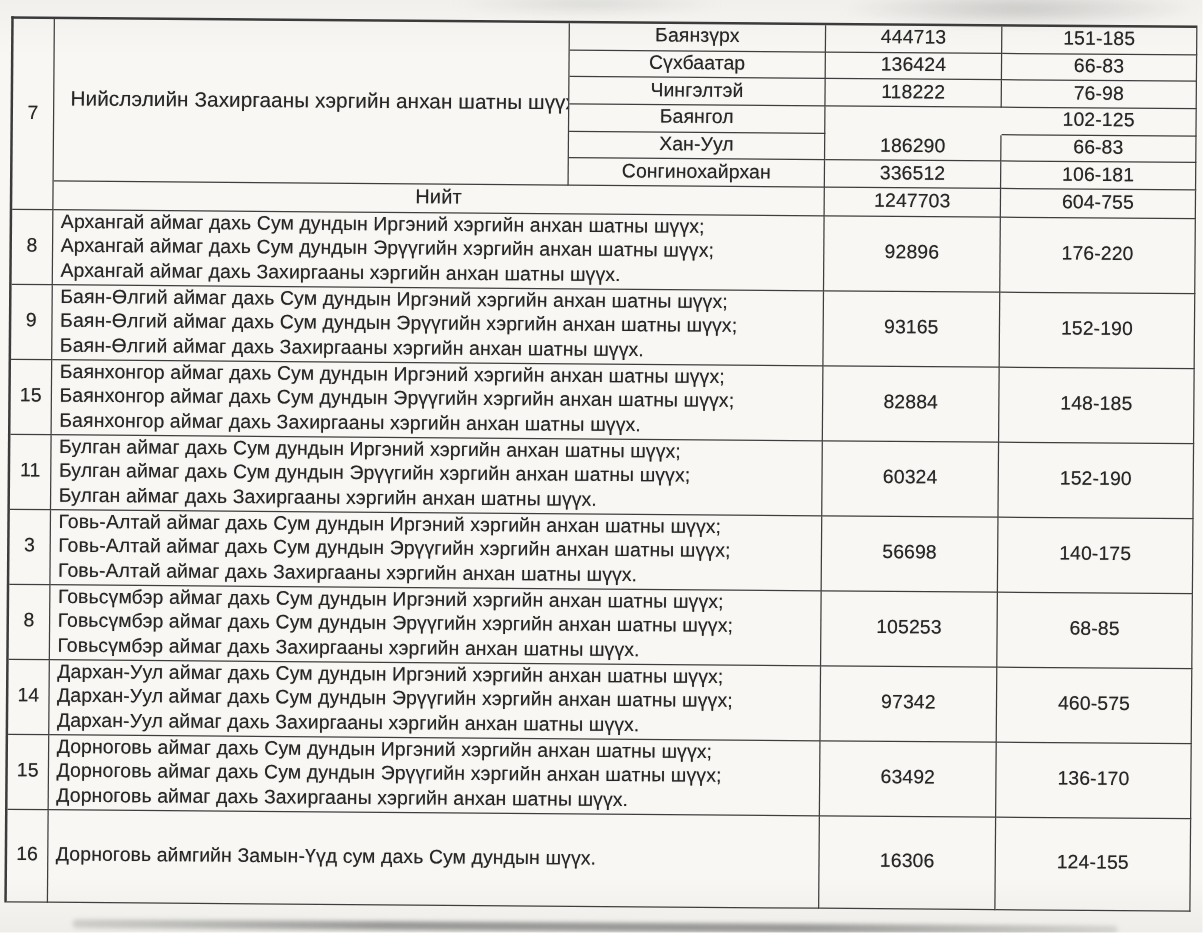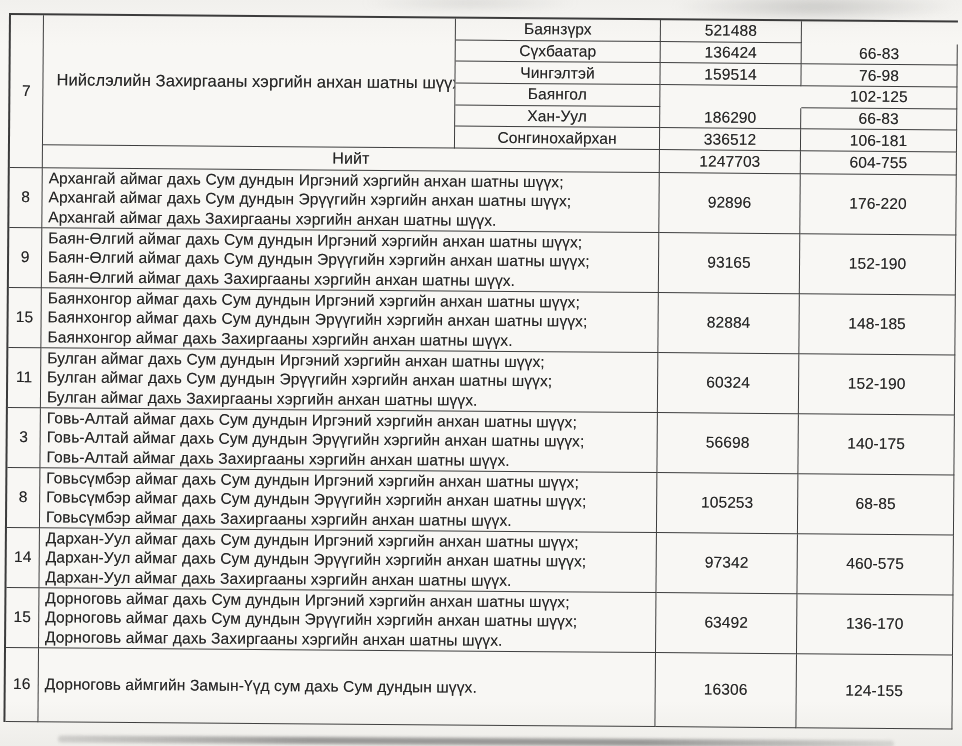--- a/index.html
+++ b/index.html
@@ -55,28 +55,29 @@
   <div class="blotch blotch-tr"></div>
   <div class="blotch blotch-tm"></div>
 
   <div class="table-wrap">
 
     <div class="row7">
       <div class="cell c-num7">7</div>
       <div class="cell c-name7">Нийслэлийн Захиргааны хэргийн анхан шатны шүүх.</div>
 
       <div class="cell" style="grid-column:3;grid-row:1">Баянзүрх</div>
-      <div class="cell count-cell" style="grid-column:4;grid-row:1">521488</div>
+      <div class="cell count-cell" style="grid-column:4;grid-row:1">444713</div>
+      <div class="cell range-cell" style="grid-column:5;grid-row:1">151-185</div>
 
       <div class="cell" style="grid-column:3;grid-row:2">Сүхбаатар</div>
       <div class="cell count-cell" style="grid-column:4;grid-row:2">136424</div>
       <div class="cell range-cell" style="grid-column:5;grid-row:2">66-83</div>
 
       <div class="cell" style="grid-column:3;grid-row:3">Чингэлтэй</div>
-      <div class="cell count-cell" style="grid-column:4;grid-row:3">159514</div>
+      <div class="cell count-cell" style="grid-column:4;grid-row:3">118222</div>
       <div class="cell range-cell" style="grid-column:5;grid-row:3">76-98</div>
 
       <div class="cell" style="grid-column:3;grid-row:4">Баянгол</div>
       <div class="cell range-cell" style="grid-column:5;grid-row:4">102-125</div>
 
       <div class="cell" style="grid-column:3;grid-row:5">Хан-Уул</div>
       <div class="cell count-cell" style="grid-column:4;grid-row:5">186290</div>
       <div class="cell range-cell" style="grid-column:5;grid-row:5">66-83</div>
 
       <div class="cell" style="grid-column:3;grid-row:6">Сонгинохайрхан</div>

